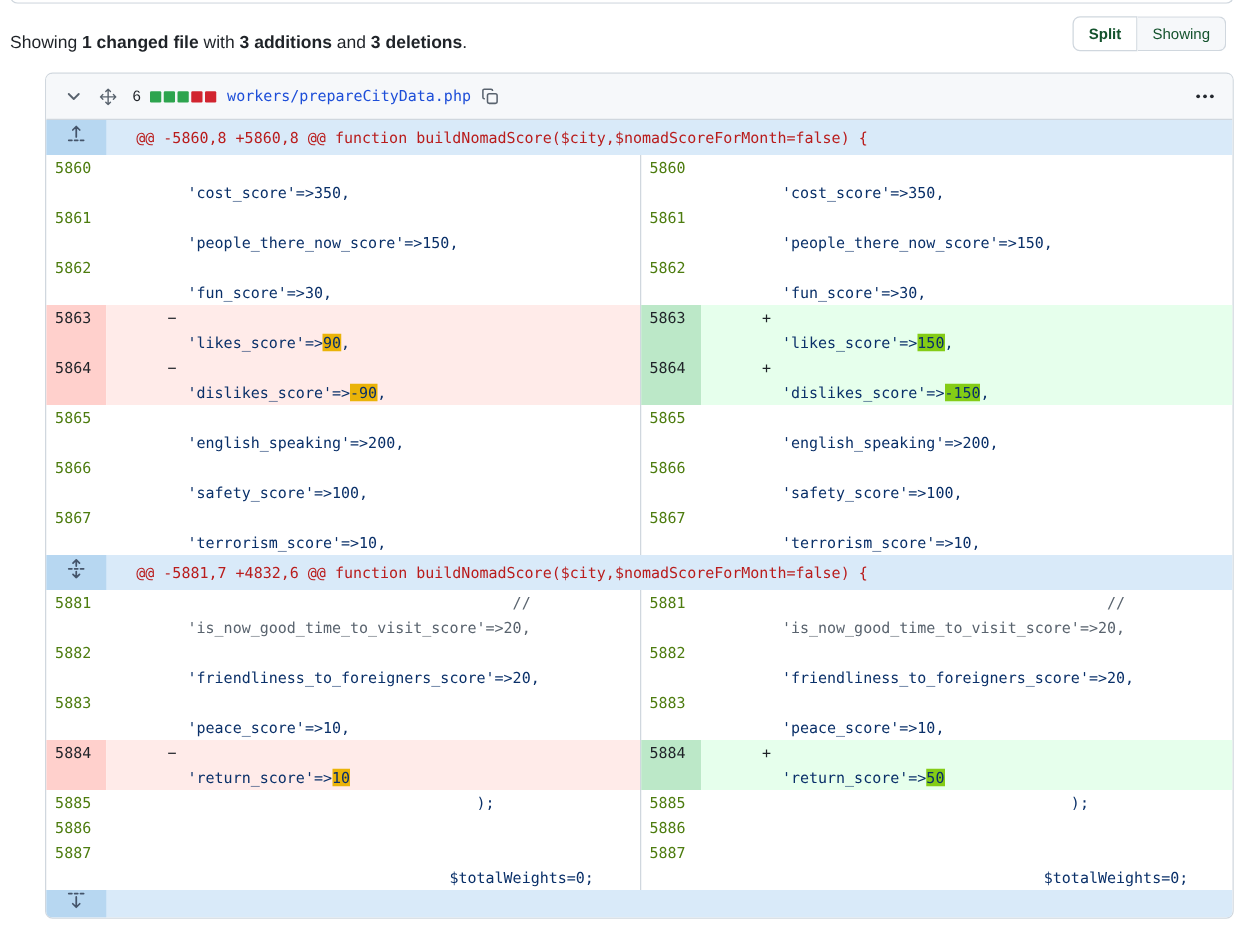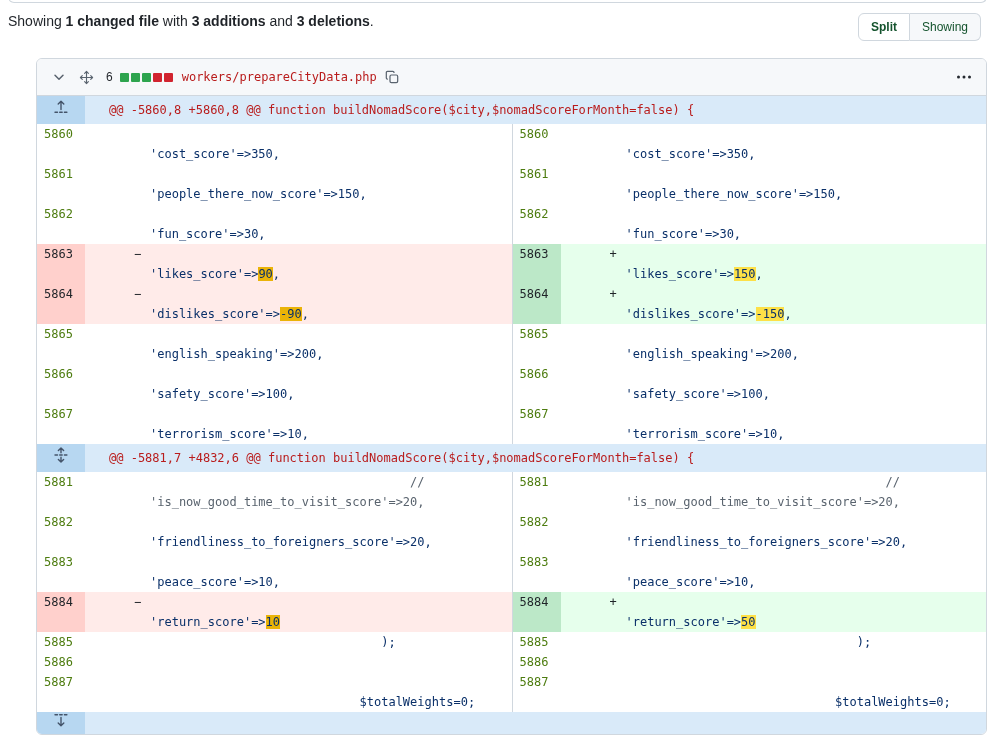--- a/index.html
+++ b/index.html
@@ -8,63 +8,63 @@
     width: 1000px; height: 755px; background: #fff;
     font-family: "Liberation Sans", sans-serif; color: #1f2328;
     position: relative; overflow: hidden;
   }
   .mono { font-family: "DejaVu Sans Mono", "Liberation Mono", monospace; }
 
   .top-edge { position: absolute; top: -8px; left: 8px; width: 979px; height: 11px;
     border: 1px solid #d0d7de; border-top: none; border-radius: 0 0 6px 6px; }
 
   .summary-bar { position: absolute; top: 13px; left: 8px; width: 973px;
-    display: flex; justify-content: space-between; align-items: flex-start; gap: 44px; }
+    display: flex; justify-content: space-between; align-items: flex-end; gap: 44px; }
   .summary-text { margin: 0; font-size: 14px; }
   .summary-text b { font-weight: 700; }
   .toggle-group { display: flex; }
   .toggle-btn { font-family: "Liberation Sans", sans-serif; font-size: 12px; font-weight: 500;
     height: 28px; padding: 0 12px; border: 1px solid #d0d7de; background: #f6f8fa;
     color: #14532d; cursor: pointer; }
   .toggle-btn.selected { background: #ffffff; font-weight: 600; }
   .toggle-btn.first { border-radius: 6px 0 0 6px; }
   .toggle-btn.last { border-radius: 0 6px 6px 0; border-left: 0; }
 
   .file-box { position: absolute; top: 58px; left: 36px; width: 951px;
     border: 1px solid #d0d7de; border-radius: 6px; overflow: hidden; background: #fff; }
   .file-header { height: 37px; background: #f6f8fa; border-bottom: 1px solid #d0d7de;
     display: flex; align-items: center; padding: 0 14px; }
   .icon-btn { background: none; border: 0; padding: 0; color: #59636e; cursor: pointer;
     display: flex; align-items: center; }
   .drag-ico { margin-left: 12px; color: #59636e; display: flex; align-items: center; }
   .changes-count { font-size: 12px; color: #1f2328; margin-left: 12px; }
   .diffstat { display: flex; gap: 2px; margin-left: 7px; align-items: center; }
   .sq { width: 9px; height: 9px; border-radius: 1px; display: inline-block; }
-  .file-name { font-size: 12px; color: #b91c1c; margin-left: 9px; text-decoration: none; }
+  .file-name { font-size: 12px; color: #1d4ed8; margin-left: 9px; text-decoration: none; }
   .copy-btn { margin-left: 8px; color: #59636e; }
   .spacer { flex: 1; }
   .kebab { color: #24292f; }
 
   .diff { font-family: "DejaVu Sans Mono", "Liberation Mono", monospace;
     font-size: 12px; line-height: 20px; }
   .drow { display: flex; }
   .side { width: 50%; display: flex; align-items: stretch; }
   .side.right { border-left: 1px solid #d0d7de; }
   .gut { width: 48px; flex: none; text-align: right; padding-right: 12px;
     color: #4d7c0f; cursor: pointer; }
   .gut.del { background: #ffd0cc; color: #1f2328; }
   .gut.add { background: #bce8c8; color: #1f2328; }
   .code { flex: 1; min-width: 0; }
   .code.del { background: #ffebe9; }
   .code.add { background: #e6ffec; }
   .vline { height: 20px; white-space: pre; padding-left: 24px; position: relative;
     color: #0a3069; overflow: hidden; margin-left: 41px; }
   .marker { position: absolute; left: 8px; color: #1f2328; }
   .hl-del { background: #eab308; }
-  .hl-add { background: #fde047; }
+  .hl-add { background: #84cc16; }
   .comment { color: #59636e; }
 
   .drow.hunkrow { background: #d9eaf9; }
   .hunk-gut { width: 48px; flex: none; background: #b7d7f1; display: flex;
     align-items: center; justify-content: center; color: #44546a; cursor: pointer; }
   .hunk-text { flex: 1; padding-left: 24px; color: #b91c1c; white-space: pre;
     line-height: 28px; height: 28px; overflow: hidden; }
   .footrow .hunk-text { height: 22px; line-height: 22px; }
   .footrow .hunk-gut { height: 22px; }
 </style>

